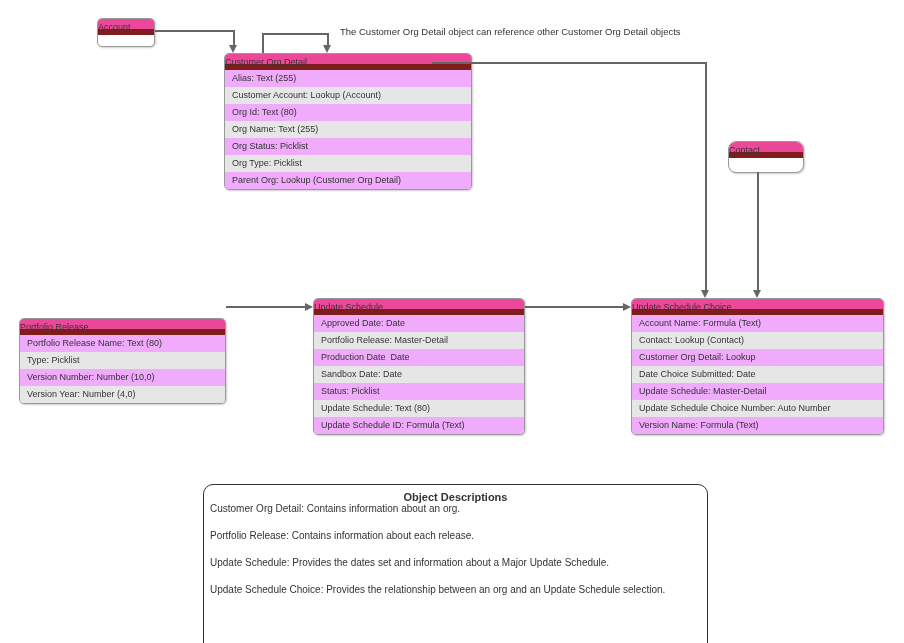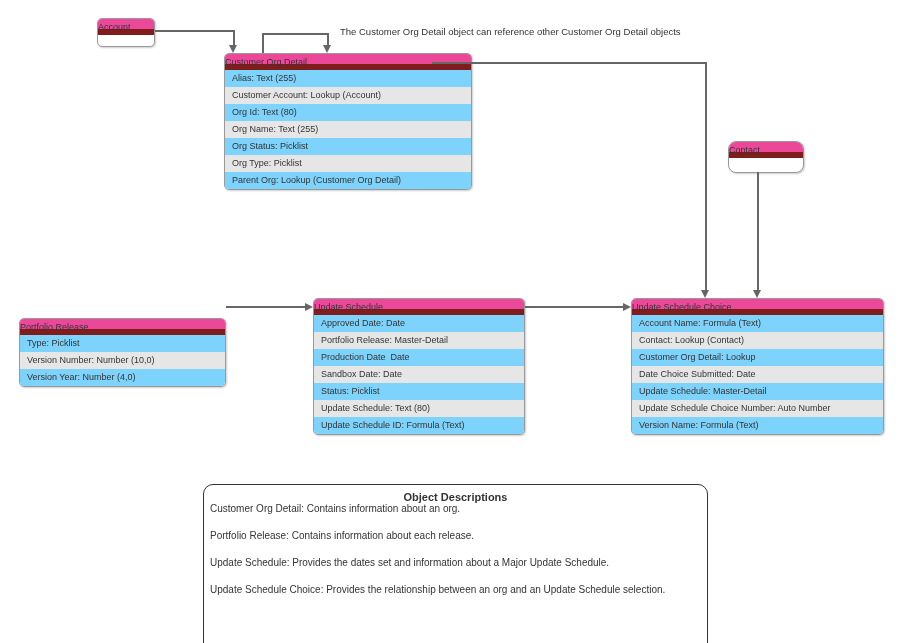--- a/index.html
+++ b/index.html
@@ -31,21 +31,21 @@
     border-bottom: 6px solid #7f1d1d;
     height: 16px;
     line-height: 16px;
     white-space: nowrap;
   }
   .entity-rows .row {
     height: 17px;
     line-height: 17px;
     padding-left: 7px;
     white-space: pre;
-    background: #7dd3fc;
+    background: #f0abfc;
   }
   .entity-rows .row:nth-of-type(even) { background: #e6e6e6; }
 
   .e-account { left: 97px;  top: 18px;  width: 58px; }
   .e-account .entity-rows { height: 11px; }
   .e-cod     { left: 224px; top: 53px;  width: 248px; }
   .e-contact { left: 728px; top: 141px; width: 76px; border-radius: 8px; }
   .e-contact .entity-rows { height: 14px; }
   .e-pr      { left: 19px;  top: 298px; width: 207px; margin-top: 20px; }
   .e-us      { left: 313px; top: 298px; width: 212px; }
@@ -154,20 +154,21 @@
     <div class="entity-header">Contact</div>
     <div class="entity-rows">
       
     </div>
   </div>
 
   <div class="entity e-pr">
     <div class="entity-header">Portfolio Release</div>
     <div class="entity-rows">
 
+    <div class="row">Portfolio Release Name: Text (80)</div>
         <div class="row">Type: Picklist</div>
         <div class="row">Version Number: Number (10,0)</div>
         <div class="row">Version Year: Number (4,0)</div>
       </div>
   </div>
 
   <div class="entity e-us">
     <div class="entity-header">Update Schedule</div>
     <div class="entity-rows">
 

